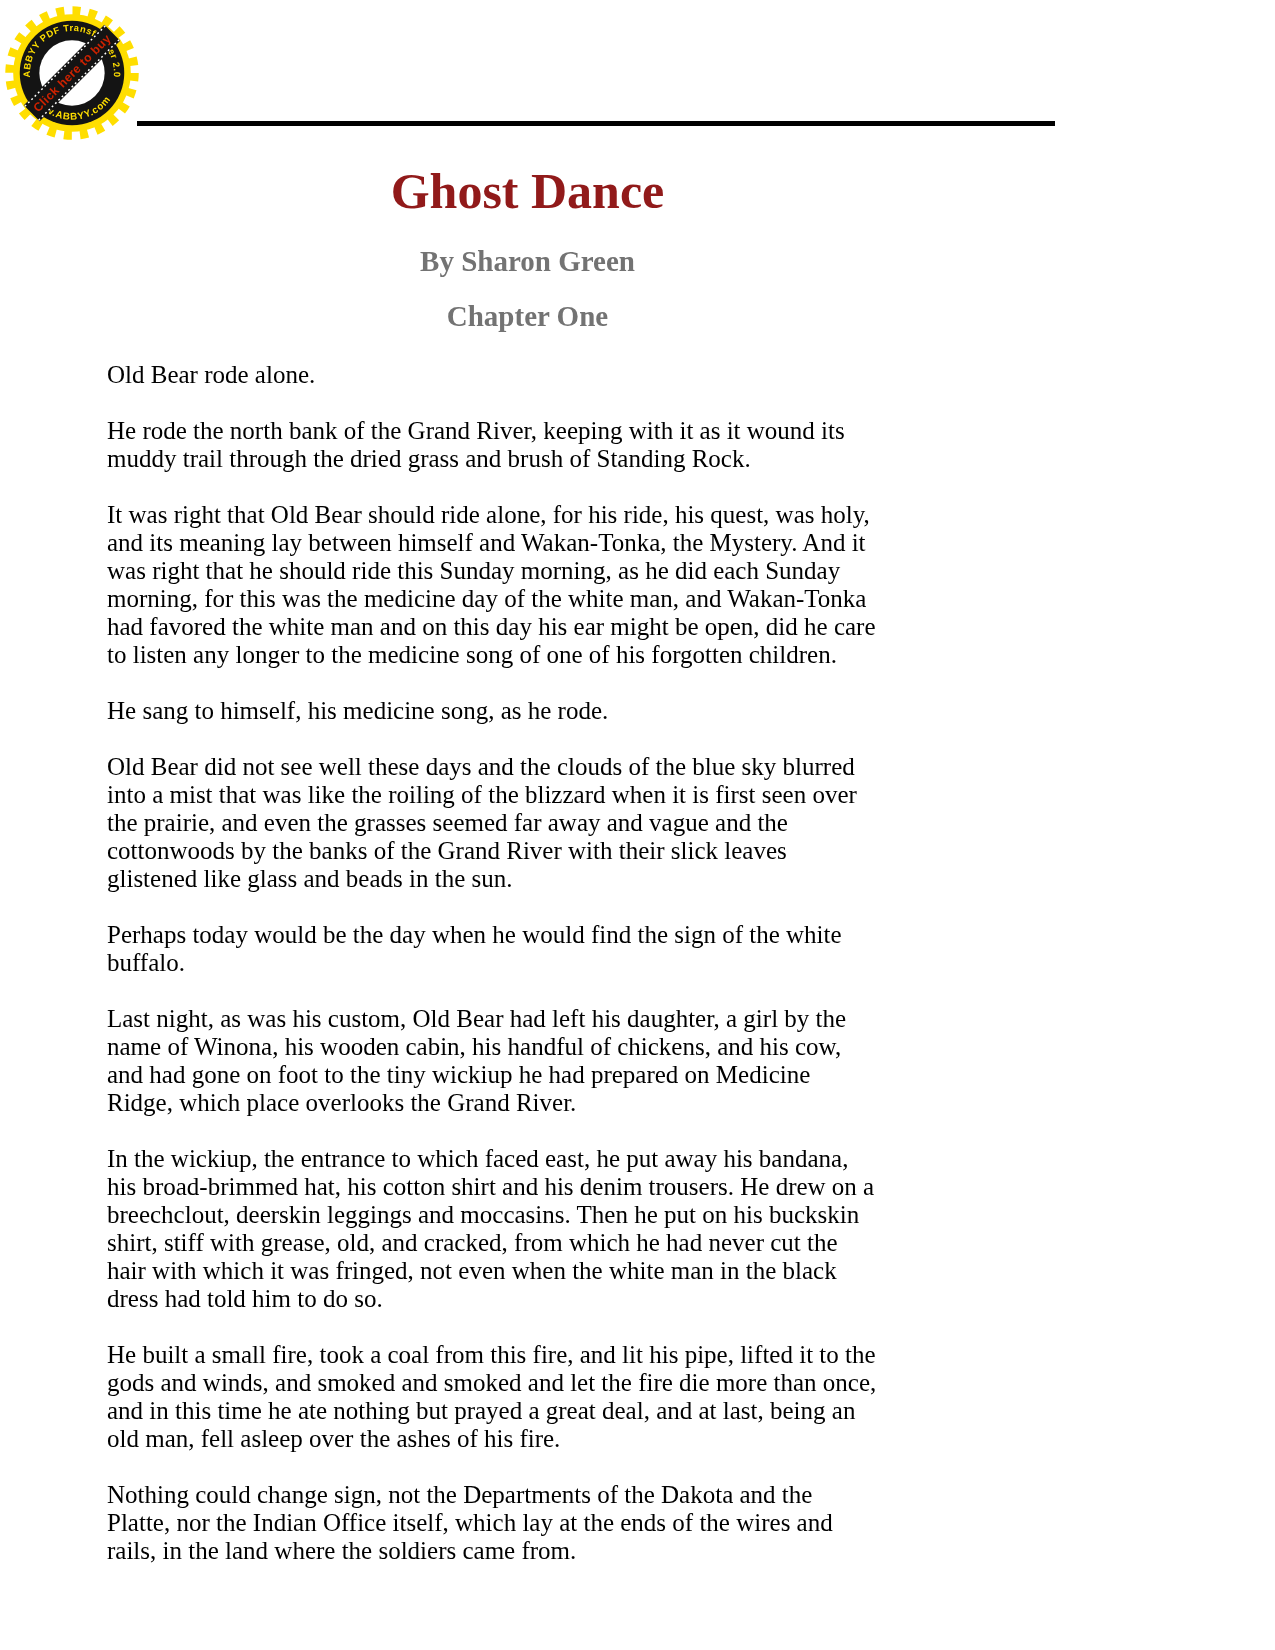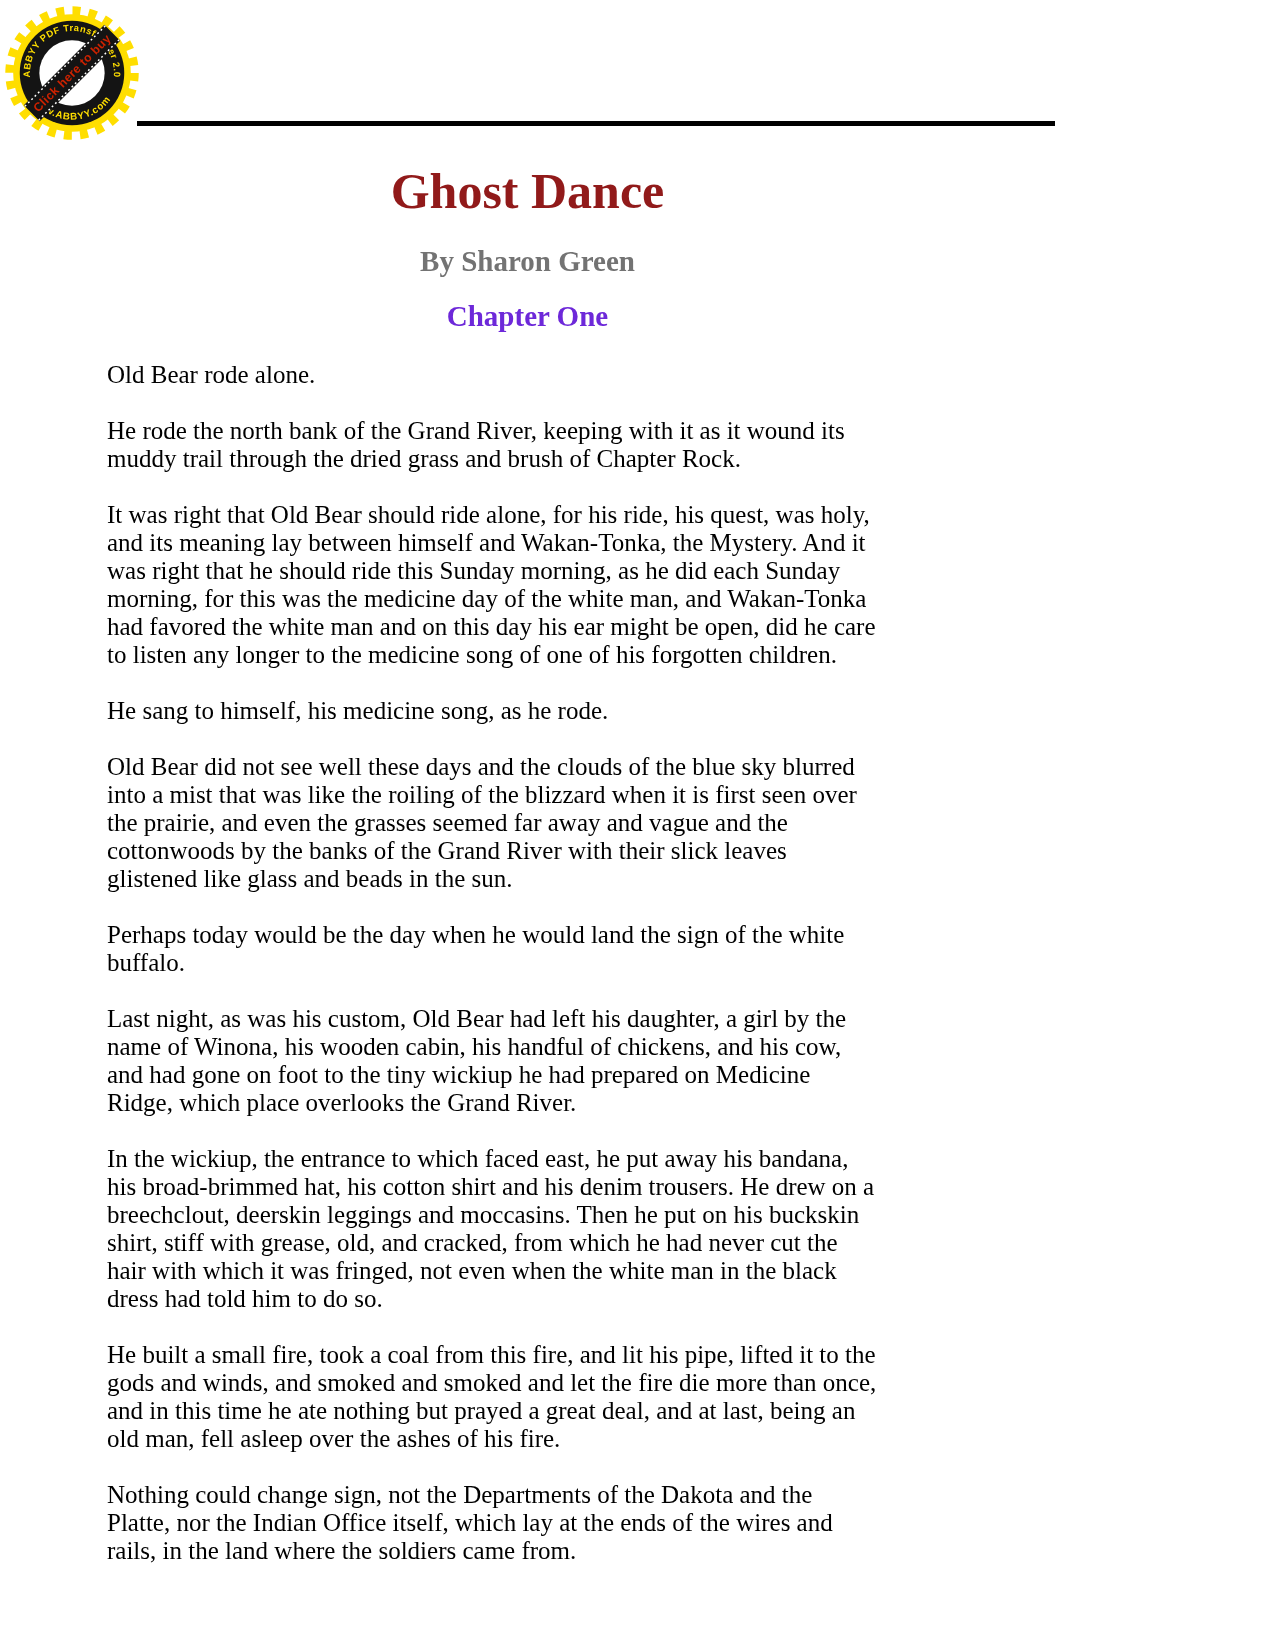--- a/index.html
+++ b/index.html
@@ -45,21 +45,21 @@
     line-height: 1.15;
     font-weight: bold;
     color: #737373;
   }
   .chapter {
     margin: 22px 0 0 0;
     text-align: center;
     font-size: 29px;
     line-height: 1.15;
     font-weight: bold;
-    color: #6d28d9;
+    color: #737373;
   }
   .body-text {
     margin: 27px 8px 0 0;
     padding: 0 168px 0 107px;
   }
   .body-text p {
     margin: 0 0 28px 0;
     font-size: 25px;
     line-height: 28px;
     text-align: left;
@@ -107,24 +107,24 @@
   </div>
 
   <h1 class="doc-title">Ghost Dance</h1>
 
   <h2 class="byline">By Sharon Green</h2>
 
   <h3 class="chapter">Chapter One</h3>
 
   <div class="body-text">
     <p>Old Bear rode alone.</p>
-    <p>He rode the north bank of the Grand River, keeping with it as it wound its muddy trail through the dried grass and brush of Chapter Rock.</p>
+    <p>He rode the north bank of the Grand River, keeping with it as it wound its muddy trail through the dried grass and brush of Standing Rock.</p>
     <p>It was right that Old Bear should ride alone, for his ride, his quest, was holy, and its meaning lay between himself and Wakan-Tonka, the Mystery. And it was right that he should ride this Sunday morning, as he did each Sunday morning, for this was the medicine day of the white man, and Wakan-Tonka had favored the white man and on this day his ear might be open, did he care to listen any longer to the medicine song of one of his forgotten children.</p>
     <p>He sang to himself, his medicine song, as he rode.</p>
     <p>Old Bear did not see well these days and the clouds of the blue sky blurred into a mist that was like the roiling of the blizzard when it is first seen over the prairie, and even the grasses seemed far away and vague and the cottonwoods by the banks of the Grand River with their slick leaves glistened like glass and beads in the sun.</p>
-    <p>Perhaps today would be the day when he would land the sign of the white buffalo.</p>
+    <p>Perhaps today would be the day when he would find the sign of the white buffalo.</p>
     <p>Last night, as was his custom, Old Bear had left his daughter, a girl by the name of Winona, his wooden cabin, his handful of chickens, and his cow, and had gone on foot to the tiny wickiup he had prepared on Medicine Ridge, which place overlooks the Grand River.</p>
     <p>In the wickiup, the entrance to which faced east, he put away his bandana, his broad-brimmed hat, his cotton shirt and his denim trousers. He drew on a breechclout, deerskin leggings and moccasins. Then he put on his buckskin shirt, stiff with grease, old, and cracked, from which he had never cut the hair with which it was fringed, not even when the white man in the black dress had told him to do so.</p>
     <p>He built a small fire, took a coal from this fire, and lit his pipe, lifted it to the gods and winds, and smoked and smoked and let the fire die more than once, and in this time he ate nothing but prayed a great deal, and at last, being an old man, fell asleep over the ashes of his fire.</p>
     <p>Nothing could change sign, not the Departments of the Dakota and the Platte, nor the Indian Office itself, which lay at the ends of the wires and rails, in the land where the soldiers came from.</p>
   </div>
 
 </div>
 
 </body></html>

